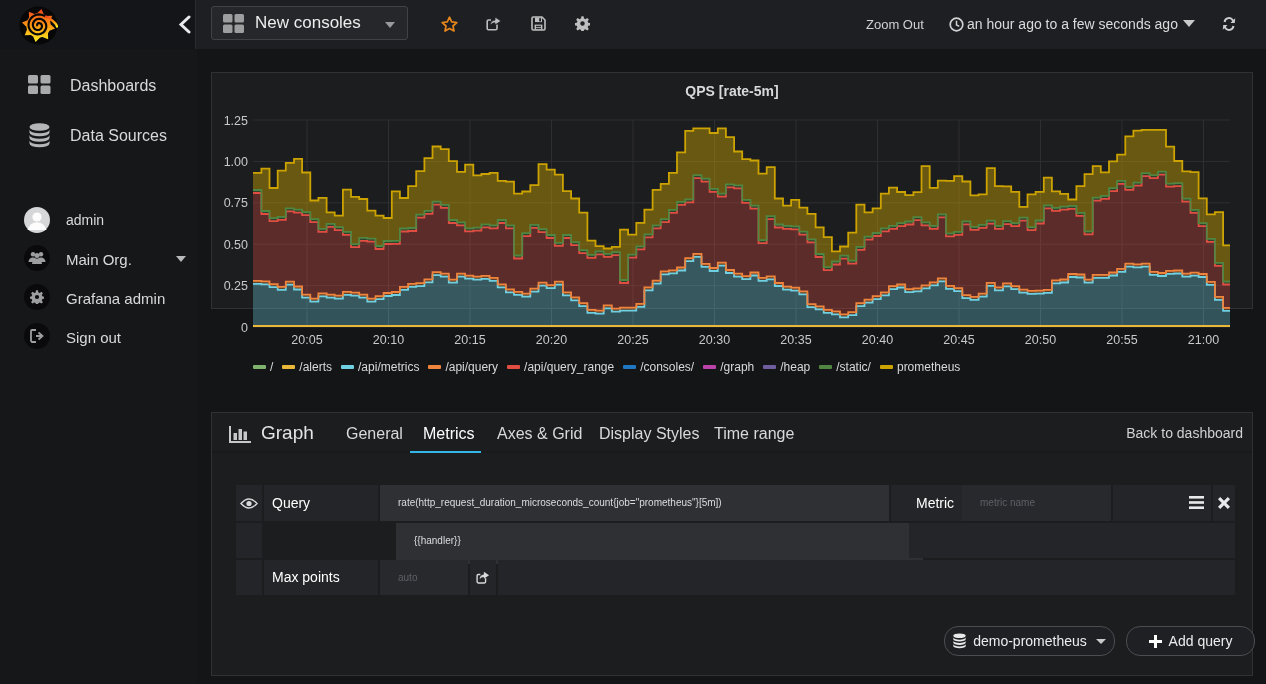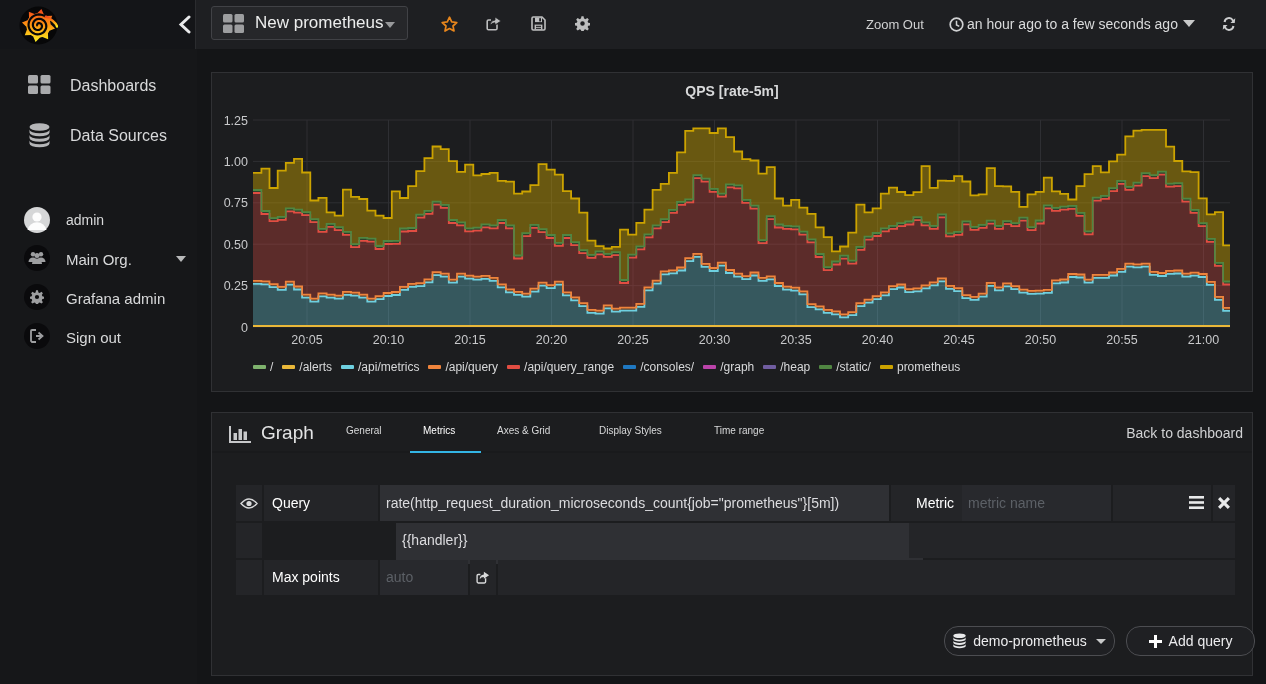--- a/index.html
+++ b/index.html
@@ -20,36 +20,36 @@
 #timetxt { position:absolute; left:967px; top:16px; font-size:14px; color:#dadbdc; }
 #timecaret { position:absolute; left:1183px; top:20px; width:0; height:0; border-left:6px solid transparent; border-right:6px solid transparent; border-top:7px solid #c8c9ca; }
 
 
 #sidebar { position:absolute; top:49px; left:0; width:197px; height:635px; background:#161719; }
 .sbtxt { position:absolute; font-size:15px; color:#d8d9da; }
 .circ { position:absolute; border-radius:50%; }
 
 
 .panel { position:absolute; left:211px; width:1042px; background:#1c1d1f; border:1px solid #303134; }
-#panel1 { top:72px; height:320px; }
+#panel1 { top:72px; height:237px; }
 #p1title { position:absolute; top:10px; left:0; width:100%; text-align:center; font-size:14px; font-weight:bold; color:#d8d9da; }
 #legend { position:absolute; left:41px; top:287px; display:flex; align-items:center; font-size:12px; color:#d8d9da; }
 .litem { display:flex; align-items:center; margin-right:9px; white-space:nowrap; }
 .dash { width:13px; height:4px; border-radius:1px; margin-right:4px; display:inline-block; }
 
 #panel2 { top:412px; height:264px; }
 #p2head { position:absolute; top:0; left:0; width:100%; height:40px; border-bottom:2px solid #191a1c; }
 #gtitle { position:absolute; left:49px; top:9px; font-size:19px; color:#e3e4e5; }
-.tab { position:absolute; top:12px; font-size:10px; color:#d8d9da; }
+.tab { position:absolute; top:12px; font-size:16px; color:#d8d9da; }
 #tabunderline { position:absolute; left:198px; top:38px; width:71px; height:2px; background:#33b5e5; }
 #backlink { position:absolute; right:9px; top:12px; font-size:14px; color:#d0d1d3; }
 
 .cell { position:absolute; background:#242528; }
 .lbl { font-size:14px; color:#ffffff; line-height:35px; padding-left:8px; }
-.inp { background:#2f3034; font-size:14px; color:#dcdcdf; line-height:35px; padding-left:6px; white-space:nowrap; overflow:hidden; }
+.inp { background:#2f3034; font-size:10px; color:#dcdcdf; line-height:35px; padding-left:18px; white-space:nowrap; overflow:hidden; }
 .ph { color:#5c6066; }
 
 .btn { position:absolute; height:30px; background:#1f2023; border:1px solid #4c4d51; border-radius:14px; font-size:14px; color:#ececee; display:flex; align-items:center; justify-content:center; }
 </style>
 </head>
 <body>
 
 <div id="navbar"></div>
 <div id="logoarea"></div>
 <svg class="abs" style="left:19px;top:6px" width="39" height="39" viewBox="0 0 39 39">
@@ -70,21 +70,21 @@
   </svg>
 <div class="ndbtn">
   <svg class="gi" width="21" height="19">
       <g fill="#9d9ea0">
         <rect x="0" y="0" width="9.5" height="8.5" rx="1.5"></rect>
         <rect x="11.5" y="0" width="9.5" height="8.5" rx="1.5"></rect>
         <rect x="0" y="10.5" width="9.5" height="8.5" rx="1.5"></rect>
         <rect x="11.5" y="10.5" width="9.5" height="8.5" rx="1.5"></rect>
       </g>
     </svg>
-  <span class="t">New prometheus</span>
+  <span class="t">New consoles</span>
   <span class="c"></span>
 </div>
 <svg class="navico" style="left:441px" width="17" height="16" viewBox="0 0 17 16">
     <path d="M8.5 1.2 L10.7 5.9 L15.8 6.5 L12 10 L13 15 L8.5 12.5 L4 15 L5 10 L1.2 6.5 L6.3 5.9 Z" fill="none" stroke="#e8861c" stroke-width="1.7" stroke-linejoin="round"></path>
   </svg>
 <svg class="navico" style="left:486px" width="16" height="15" viewBox="0 0 16 15">
     <path d="M11 8.5 L11 12.5 Q11 13.8 9.7 13.8 L2.5 13.8 Q1.2 13.8 1.2 12.5 L1.2 5.3 Q1.2 4 2.5 4 L5 4" fill="none" stroke="#bdbebf" stroke-width="1.6"></path>
     <path d="M9 1 L15 5 L9 9 L9 6.8 Q5.5 6.8 4.2 9.5 Q4.2 4.8 9 4.1 Z" fill="#bdbebf" stroke="#1e1f22" stroke-width="0.8"></path>
   </svg>
 <svg class="navico" style="left:531px" width="15" height="15" viewBox="0 0 15 15">

